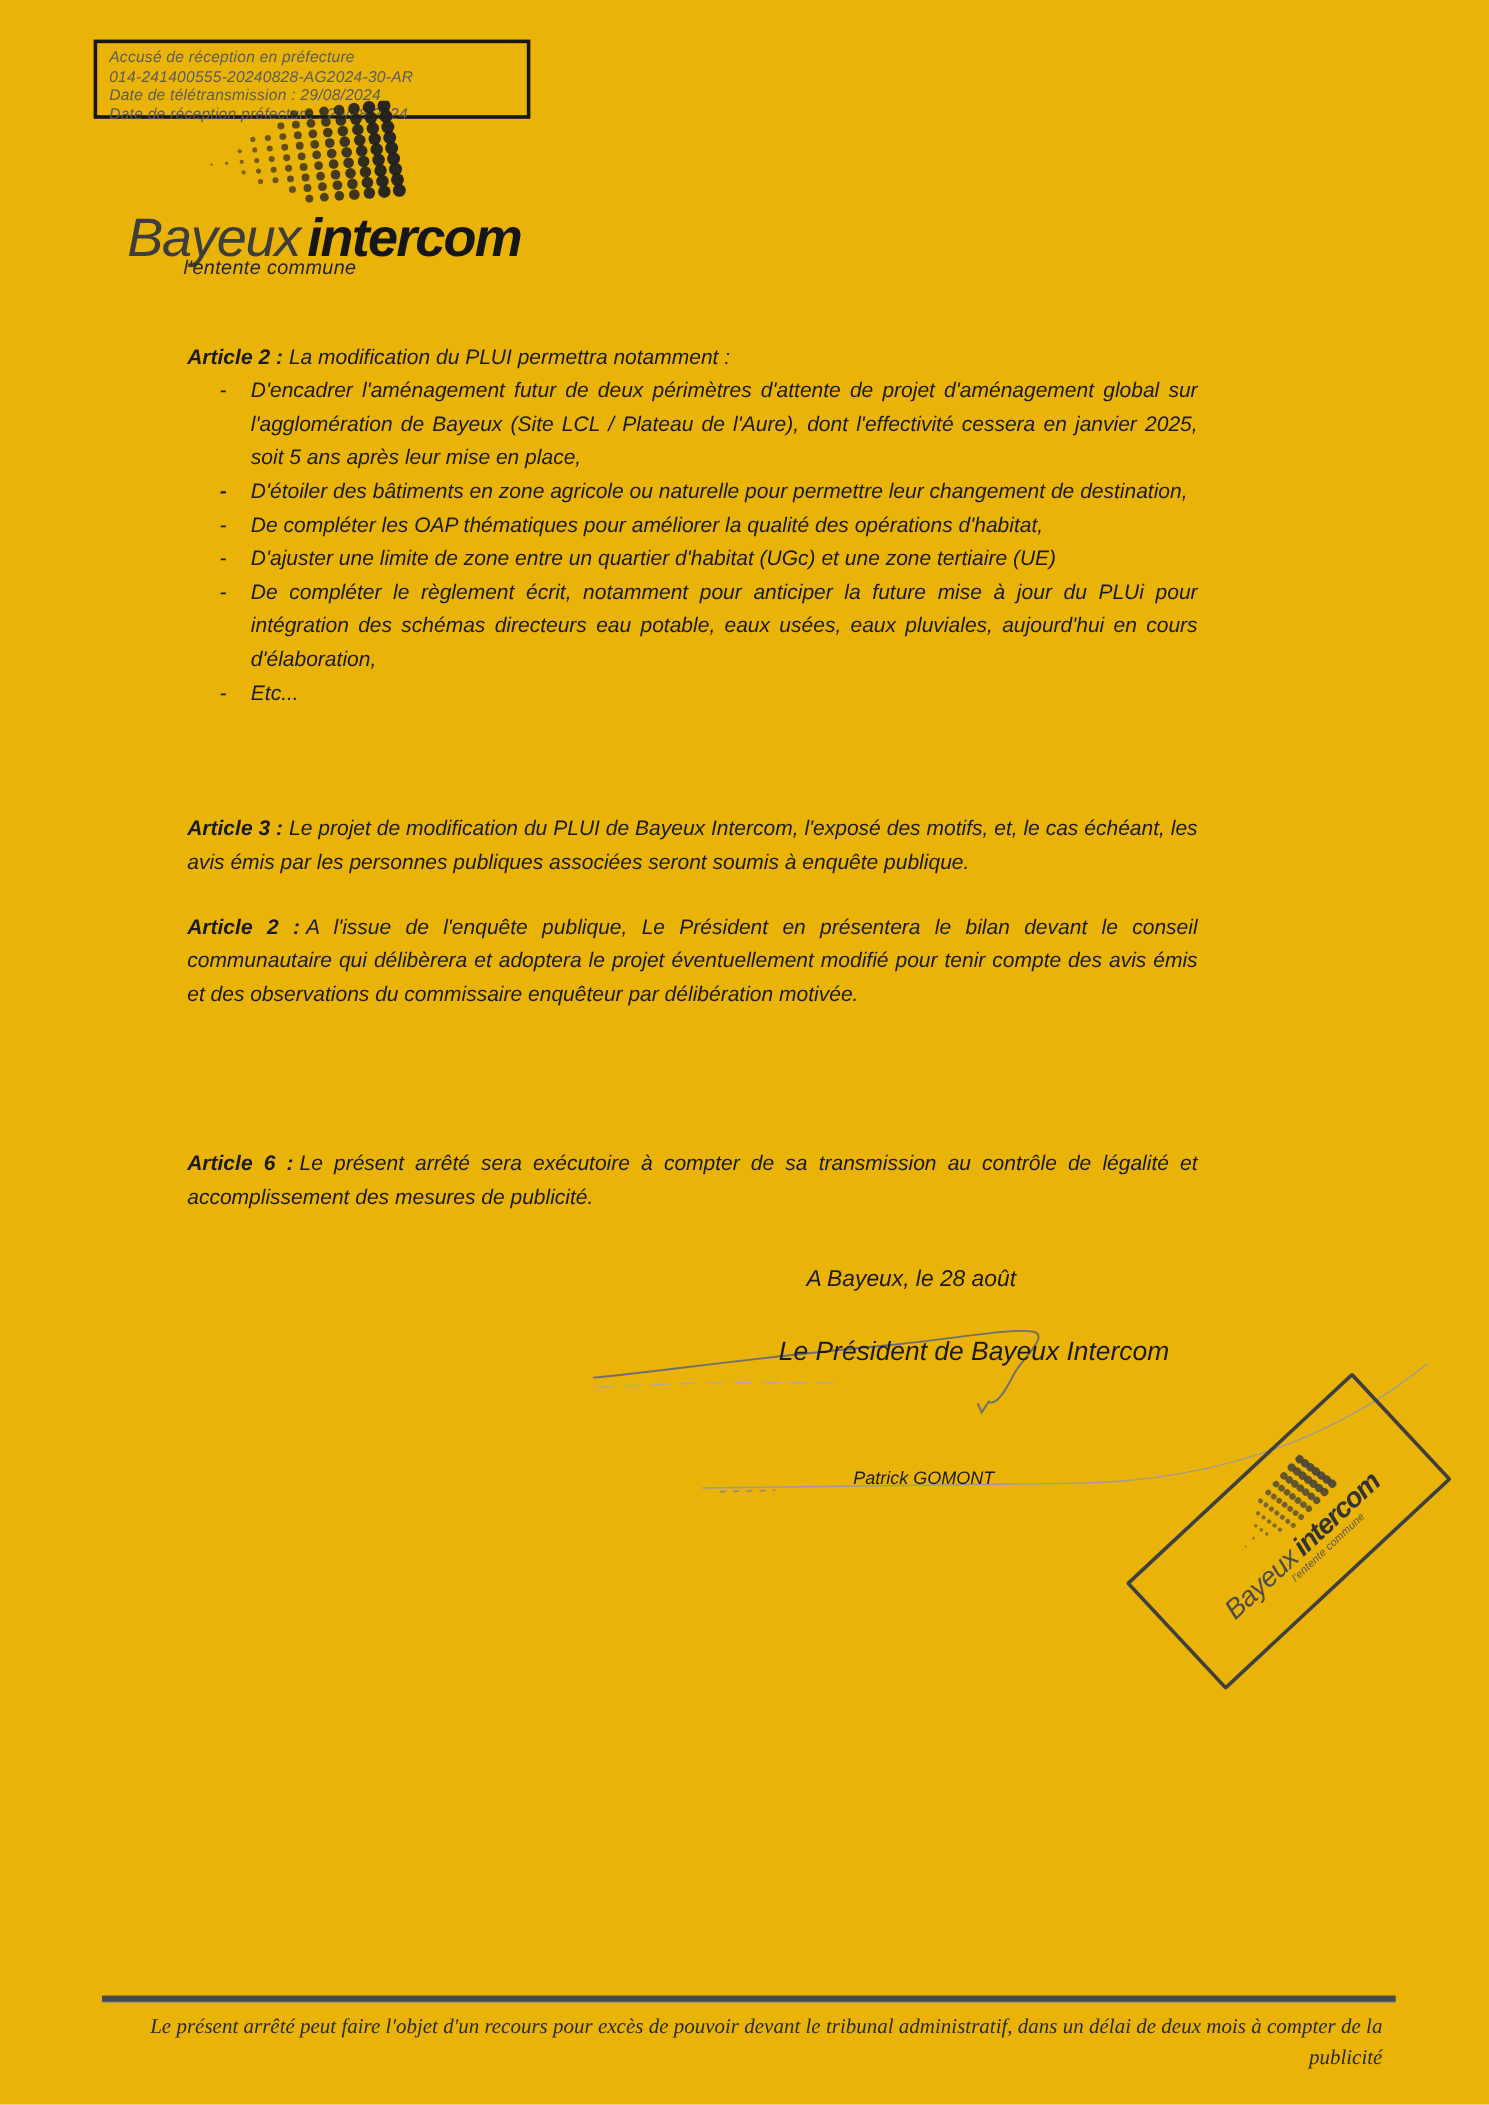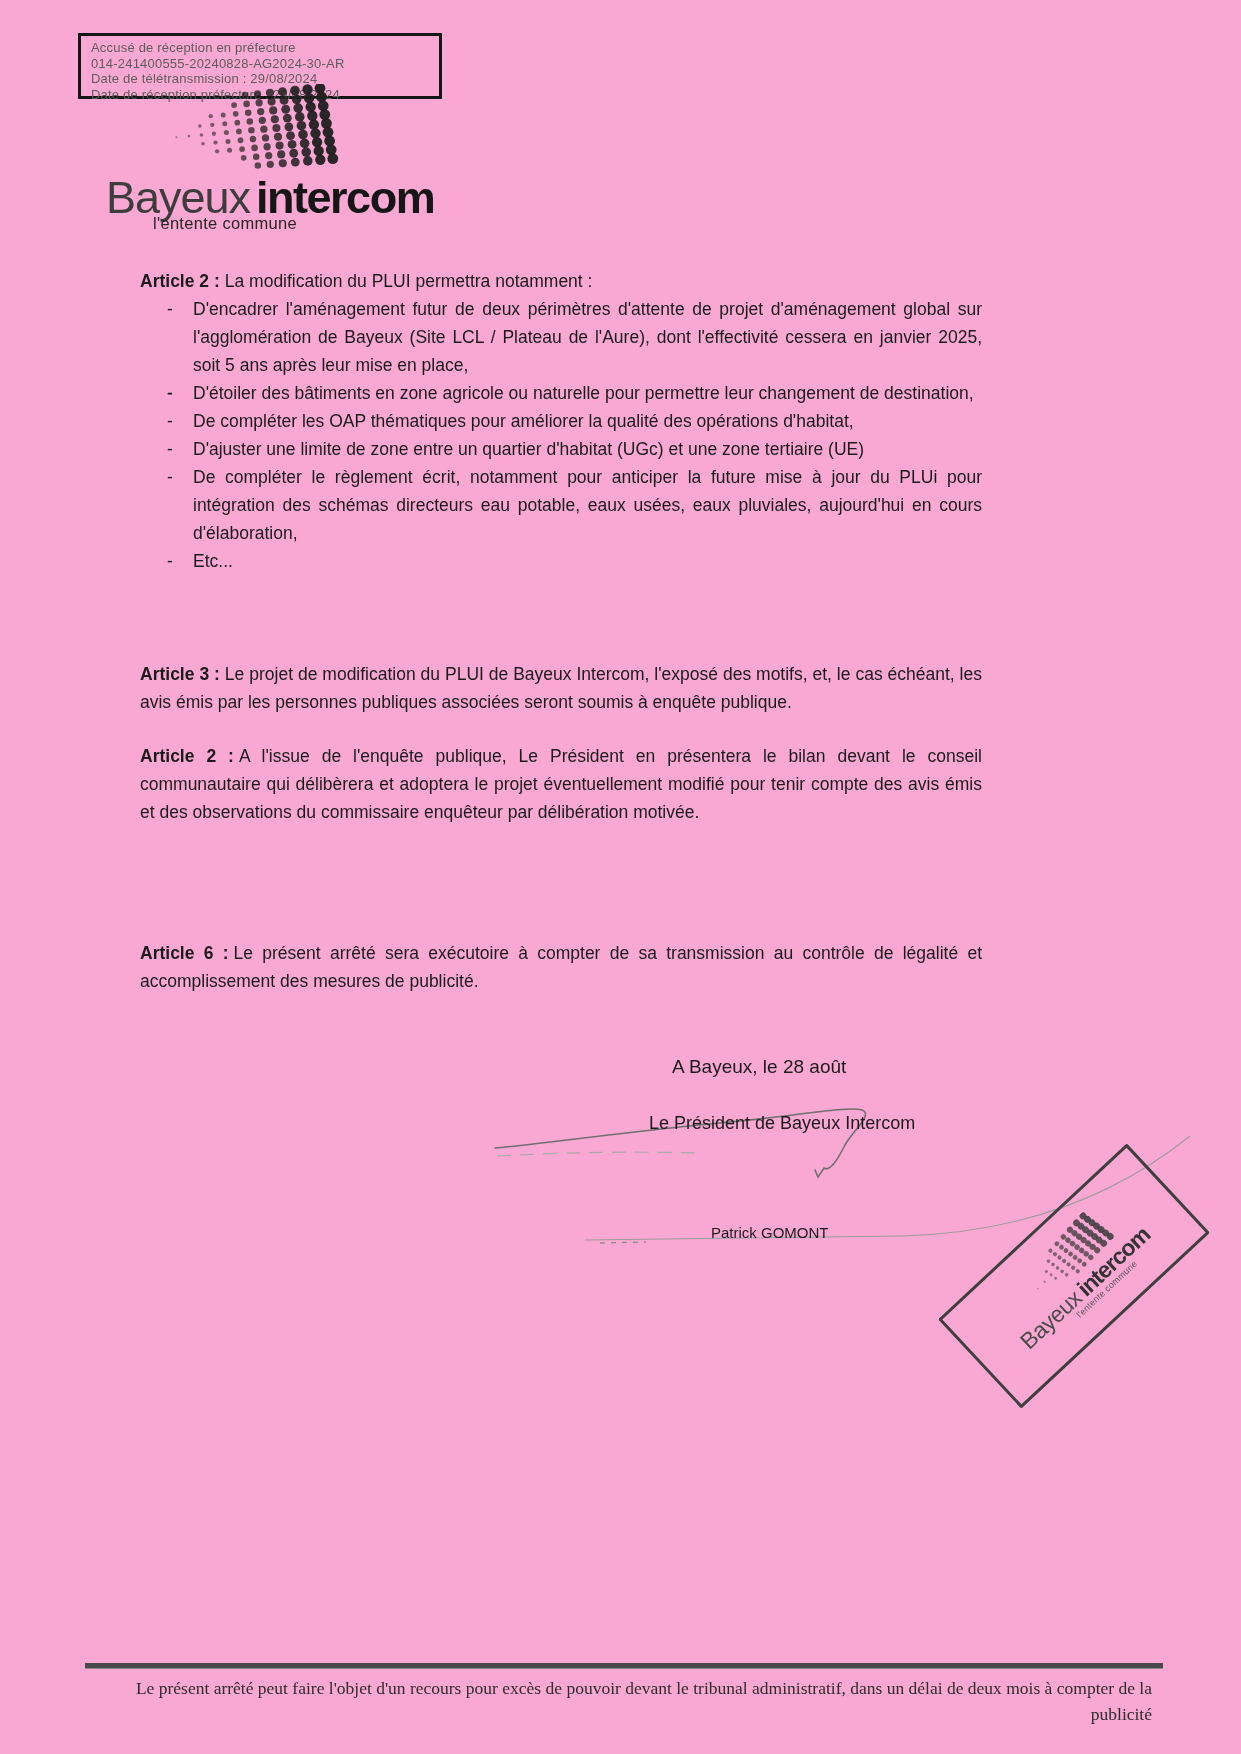--- a/index.html
+++ b/index.html
@@ -1,47 +1,47 @@
 <!DOCTYPE html>
 <html><head>
 <meta charset="utf-8">
 <style>
   html,body{margin:0;padding:0;background:#fff;}
-  .page{position:relative;width:1241px;height:1754px;background:#f9a8d4;overflow:hidden;
-        font-family:"Liberation Sans",sans-serif;color:#1b1b1b;}
+  .page{position:relative;width:1241px;height:1754px;background:#eab308;overflow:hidden;
+        font-family:"Liberation Sans",sans-serif;color:#1b1b1b;font-style:italic;}
 
   
   .receipt-box{position:absolute;left:78px;top:33px;width:364px;height:66px;
                border:3px solid #161616;padding:4px 0 0 10px;box-sizing:border-box;}
   .receipt-box div{font-size:13px;line-height:15.5px;color:#5c5c5c;letter-spacing:.2px;white-space:nowrap;}
 
   
   .logo-dots{position:absolute;left:163px;top:84px;width:190px;height:96px;}
   .logo-text{position:absolute;left:106px;top:172px;font-size:45px;white-space:nowrap;}
   .brand-light{font-weight:400;color:#3d3d3d;letter-spacing:-1px;}
   .brand-bold{font-weight:700;color:#161616;letter-spacing:-1.5px;margin-left:6px;}
   .logo-tagline{position:absolute;left:153px;top:214px;font-size:16.5px;color:#262626;letter-spacing:.3px;}
 
   
   .art{position:absolute;left:140px;width:842px;font-size:17.5px;line-height:28px;
-       text-align:justify;margin:0;}
+       text-align:justify;margin:16px;}
   .art b{margin-right:5px;}
   .art2{top:267px;}
   .art-head{margin:0;}
   .bullets{margin:0;}
   .bullet{position:relative;padding-left:53px;text-align:justify;}
   .dash{position:absolute;left:27px;top:0;}
   .art3{top:660px;}
   .art4{top:742px;}
   .art5{top:857px;}
   .art6{top:939px;}
 
   
   .place-date{position:absolute;left:672px;top:1056px;font-size:19px;}
-  .sig-title{position:absolute;left:649px;top:1113px;font-size:18px;}
+  .sig-title{position:absolute;left:649px;top:1113px;font-size:22px;}
   .sig-name{position:absolute;left:711px;top:1224px;font-size:15px;}
   .sig-swoosh{position:absolute;left:0;top:1080px;width:1241px;height:340px;pointer-events:none;}
 
   
   .stamp{position:absolute;left:945px;top:1215px;width:258px;height:122px;
          border:3px solid #3f3f3f;border-radius:2px;transform:rotate(-43deg);
          transform-origin:center center;display:flex;flex-direction:column;
          align-items:center;justify-content:center;box-sizing:border-box;background:rgba(255,255,255,.0);}
   .stamp-dots{width:112px;height:46px;margin:-4px 0 0 26px;}
   .stamp-text{font-size:23px;white-space:nowrap;line-height:22px;}

